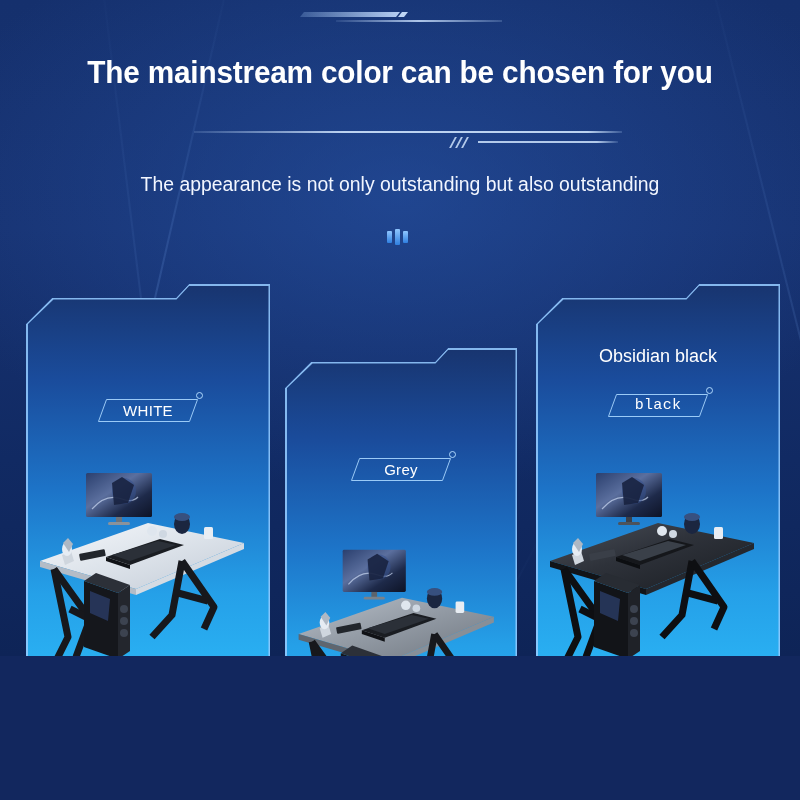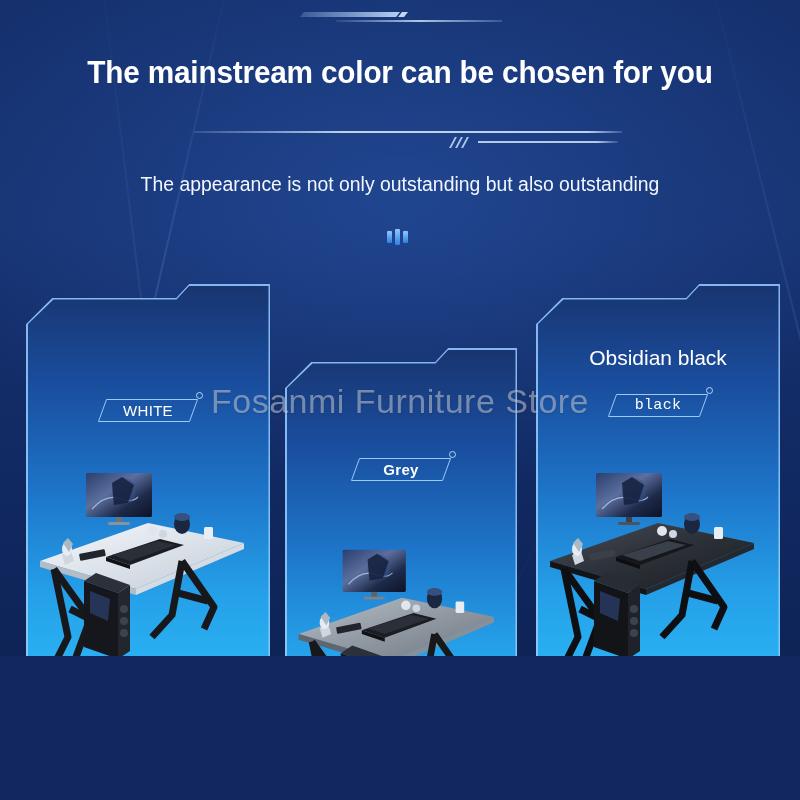--- a/index.html
+++ b/index.html
@@ -84,21 +84,21 @@
     clip-path:polygon(
       26px 14px, 149px 14px, 162px 0px, 100% 0px,
       100% calc(100% - 25px), calc(100% - 21px) 100%,
       calc(58% + 17px) 100%, calc(58% + 3px) calc(100% - 15px),
       calc(36% - 1px) calc(100% - 15px), calc(36% - 15px) 100%,
       21px 100%, 0px calc(100% - 21px), 0px 39px
     );
     background:linear-gradient(180deg,#183570 0%,#1a4c9c 22%,#1d74c8 48%,#25a0e8 72%,#2dbcfa 100%);}
 
   .card-title{position:absolute;width:100%;text-align:center;color:#ffffff;
-    font-size:21px;font-weight:normal;z-index:4;}
+    font-size:18px;font-weight:normal;z-index:4;}
   .badge{position:absolute;z-index:4;width:92px;height:23px;left:50%;margin-left:-46px;}
   .badge .shape{position:absolute;inset:0;border:1.4px solid rgba(170,215,255,.9);
     transform:skewX(-20deg);border-radius:1px;background:transparent;}
   .badge .txt{position:absolute;inset:0;display:flex;align-items:center;justify-content:center;
     color:#ffffff;font-size:15px;letter-spacing:.3px;}
   .badge .dot{position:absolute;right:-9px;top:-7px;width:5px;height:5px;border-radius:50%;
     border:1.2px solid rgba(180,220,255,.95);}
 
   
   .desk{position:absolute;z-index:3;}
@@ -224,21 +224,21 @@
         </g>
       </svg>
     </div>
   </div>
 
   <div class="card" style="left:285px;top:348px;width:232px;height:415px;">
     <div class="edge"></div>
     <div class="inner"></div>
 
 
-    <div class="badge" style="top:110px;font-weight:bold;">
+    <div class="badge" style="top:110px;">
       <div class="shape"></div>
       <div class="txt">Grey</div>
       <div class="dot"></div>
     </div>
 
     <div class="desk" style="left:6px;top:168px;">
       <svg width="222" height="238" viewBox="0 0 232 238">
         <defs>
           <linearGradient id="topG" x1="0" y1="0" x2="1" y2="1">
             <stop offset="0%" stop-color="#b9c0c9"></stop>
@@ -356,15 +356,14 @@
           <path d="M52 112 L64 104 L98 116 L86 124 Z" fill="#282c33"></path>
           <circle cx="92" cy="140" r="4" fill="#3c4350"></circle>
           <circle cx="92" cy="152" r="4" fill="#3c4350"></circle>
           <circle cx="92" cy="164" r="4" fill="#3c4350"></circle>
           <path d="M58 122 L78 130 L76 152 L58 144 Z" fill="#2a3c66" opacity=".8"></path>
         </g>
       </svg>
     </div>
   </div>
 
-  <div class="watermark">Fosanmi Furniture Store</div>
 
 </div>
 
 </body></html>

